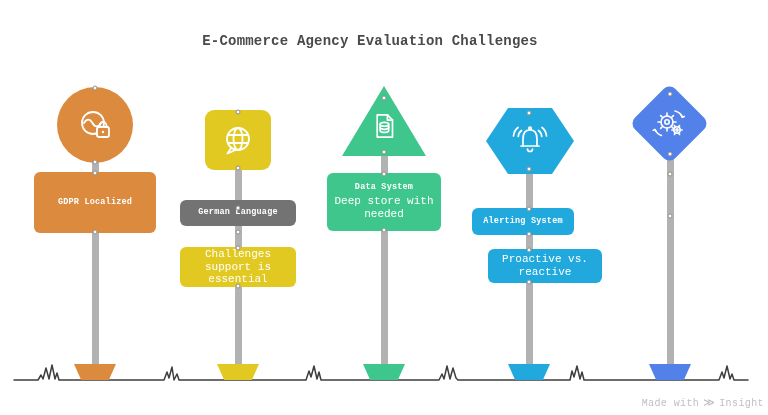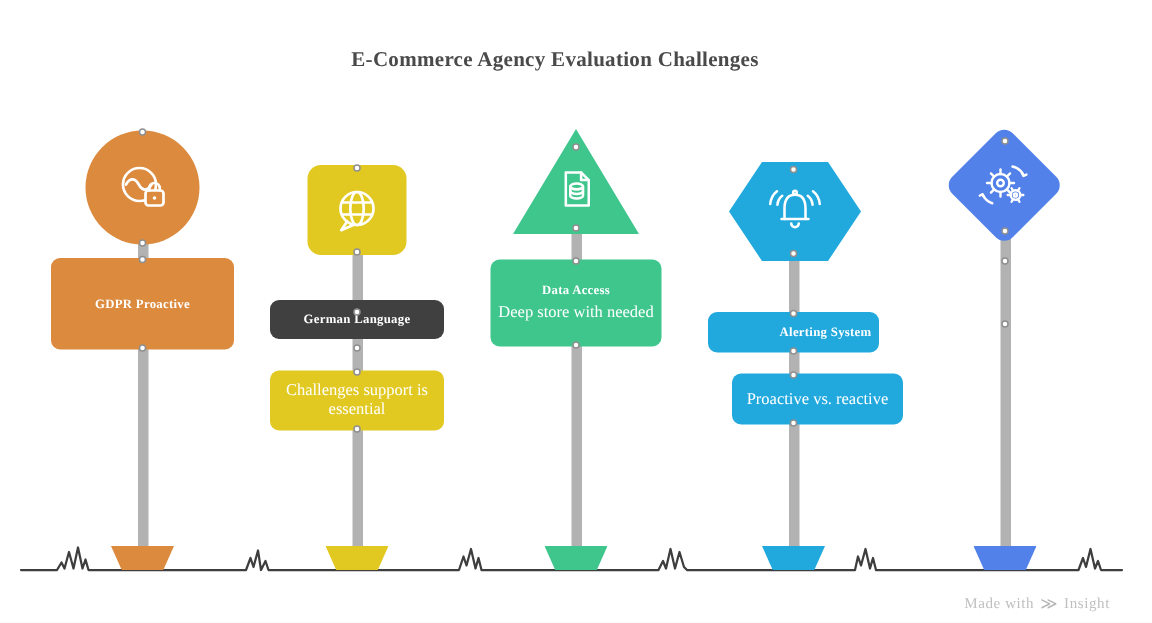--- a/index.html
+++ b/index.html
@@ -1,19 +1,19 @@
 <!DOCTYPE html>
 <html><head>
 <meta charset="utf-8">
 <style>
   * { margin:0; padding:0; box-sizing:border-box; }
   html,body { background:#f5f5f5; }
   .canvas {
     position:relative; width:768px; height:415px; background:#ffffff;
-    font-family:Liberation Serif, serif; overflow:hidden;
+    font-family:Liberation Mono, monospace; overflow:hidden;
   }
   .title {
     position:absolute; top:33px; left:0; width:740px; text-align:center;
     font-size:14px; font-weight:bold; color:#4a4a4a; letter-spacing:.2px;
   }
   .ground { position:absolute; left:0; top:0; width:768px; height:415px; z-index:0; pointer-events:none; }
   .pole { position:absolute; width:7px; background:#b2b2b2; z-index:1; }
   .base { position:absolute; width:42px; height:16px; z-index:1;
           clip-path:polygon(0 0,100% 0,83% 100%,17% 100%); }
   .shape { position:absolute; z-index:2; }
@@ -30,22 +30,22 @@
     display:flex; flex-direction:column; justify-content:center; align-items:center;
     padding:2px 5px; gap:3px;
   }
   .box-label { font-size:8.5px; font-weight:bold; letter-spacing:.2px; line-height:1.15; }
   .box-text  { font-size:11px; line-height:1.18; }
   .dot {
     position:absolute; width:5px; height:5px; border-radius:50%;
     background:#fff; border:1.3px solid #8f8f8f; transform:translate(-50%,-50%); z-index:5;
   }
   .watermark {
-    position:absolute; right:28px; bottom:6px; font-size:10px; color:#bfbfbf;
-    letter-spacing:.4px; display:flex; align-items:center; gap:4px;margin-left:18px;
+    position:absolute; right:4px; bottom:6px; font-size:10px; color:#bfbfbf;
+    letter-spacing:.4px; display:flex; align-items:flex-end; gap:4px;margin-left:18px;
   }
   .watermark .logo { font-size:11px; color:#b5b5b5; }
 </style>
 </head>
 <body>
 
 <div class="canvas">
 
   <div class="title">E-Commerce Agency Evaluation Challenges</div>
 
@@ -69,69 +69,69 @@
   <div class="icon" style="left:75px; top:105px;">
     <svg width="40" height="40" viewBox="0 0 40 40" fill="none" stroke="#fff" stroke-width="1.8" stroke-linecap="round" stroke-linejoin="round">
       <circle cx="18" cy="18" r="11"></circle>
       <path d="M9,18 C11.5,13.5 15,13.5 17.5,18 C20,22.5 23.5,22.5 26,18"></path>
       <rect x="22" y="22" width="12" height="10" rx="2" fill="#dc8a3e"></rect>
       <path d="M24.5,22 v-1.5 a3.5,3.5 0 0 1 7,0 V22"></path>
       <circle cx="28" cy="27" r="1.2" fill="#fff" stroke="none"></circle>
     </svg>
   </div>
   <div class="box" style="left: 34px; top: 172px; width: 122px; height: 61px; background: rgb(220, 138, 62);">
-    <div class="box-label">GDPR Proactive</div>
+    <div class="box-label">GDPR Localized</div>
   </div>
 
   <div class="shape shape-square" style="left: 205px; top: 110px; background: rgb(226, 201, 34);"></div>
   <div class="icon" style="left:218px; top:120px;">
     <svg width="40" height="40" viewBox="0 0 40 40" fill="none" stroke="#fff" stroke-width="1.8" stroke-linecap="round" stroke-linejoin="round">
       <circle cx="20" cy="19" r="11"></circle>
       <ellipse cx="20" cy="19" rx="4.5" ry="11"></ellipse>
       <line x1="10.2" y1="15" x2="29.8" y2="15"></line>
       <line x1="10.5" y1="23" x2="29.5" y2="23"></line>
       <path d="M13.5,27.5 L9.5,33.5 L17.5,30"></path>
     </svg>
   </div>
-  <div class="box" style="left: 180px; top: 200px; width: 116px; height: 26px; background: #404040;">
+  <div class="box" style="left: 180px; top: 200px; width: 116px; height: 26px; background: #737373;">
     <div class="box-label">German Language</div>
   </div>
   <div class="box" style="left: 180px; top: 247px; width: 116px; height: 40px; background: rgb(226, 201, 34);">
     <div class="box-text">Challenges support is essential</div>
   </div>
 
   <div class="shape shape-triangle" style="left: 342px; top: 86px; background: rgb(62, 198, 141);"></div>
   <div class="icon" style="left:367px; top:109px;">
     <svg width="34" height="34" viewBox="0 0 40 40" fill="none" stroke="#fff" stroke-width="2" stroke-linecap="round" stroke-linejoin="round">
       <path d="M12,7 H24 L30,13 V33 H12 Z"></path>
       <path d="M24,7 V13 H30"></path>
       <ellipse cx="20.5" cy="18" rx="5" ry="2.3"></ellipse>
       <path d="M15.5,18 V25.2 a5,2.3 0 0 0 10,0 V18"></path>
       <path d="M15.5,21.6 a5,2.3 0 0 0 10,0"></path>
     </svg>
   </div>
   <div class="box" style="left: 327px; top: 173px; width: 114px; height: 58px; background: rgb(62, 198, 141);">
-    <div class="box-label">Data Access</div>
+    <div class="box-label">Data System</div>
     <div class="box-text">Deep store with needed</div>
   </div>
 
   <div class="shape shape-hexagon" style="left: 486px; top: 108px; background: rgb(33, 169, 222);"></div>
   <div class="icon" style="left:508px; top:119px;">
     <svg width="44" height="44" viewBox="0 0 44 44" fill="none" stroke="#fff" stroke-width="1.7" stroke-linecap="round" stroke-linejoin="round">
       <circle cx="22" cy="9.3" r="1.2"></circle>
       <path d="M15,27 V20 C15,13.5 18,10.8 22,10.8 C26,10.8 29,13.5 29,20 V27"></path>
       <path d="M13,27 H31"></path>
       <path d="M19.5,30 a2.5,2.5 0 0 0 5,0"></path>
       <path d="M13.5,11.5 C11.5,13 10.5,15 10.3,17.5"></path>
       <path d="M10,8.5 C7.3,10.6 5.8,13.6 5.5,17"></path>
       <path d="M30.5,11.5 C32.5,13 33.5,15 33.7,17.5"></path>
       <path d="M34,8.5 C36.7,10.6 38.2,13.6 38.5,17"></path>
     </svg>
   </div>
-  <div class="box" style="left: 472px; top: 208px; width: 114px; height: 27px; background: rgb(33, 169, 222); align-items: flex-end;">
+  <div class="box" style="left: 472px; top: 208px; width: 102px; height: 27px; background: rgb(33, 169, 222);">
     <div class="box-label">Alerting System</div>
   </div>
   <div class="box" style="left: 472px; top: 249px; width: 114px; height: 34px; background: rgb(33, 169, 222); margin-left: 16px;">
     <div class="box-text">Proactive vs. reactive</div>
   </div>
 
   <div class="shape shape-diamond" style="left: 641px; top: 95px; background: rgb(81, 129, 233);"></div>
   <div class="icon" style="left:648px; top:102px;">
     <svg width="44" height="44" viewBox="0 0 44 44" fill="none" stroke="#fff" stroke-width="1.6" stroke-linecap="round" stroke-linejoin="round">
       <circle cx="19" cy="20" r="6"></circle>

